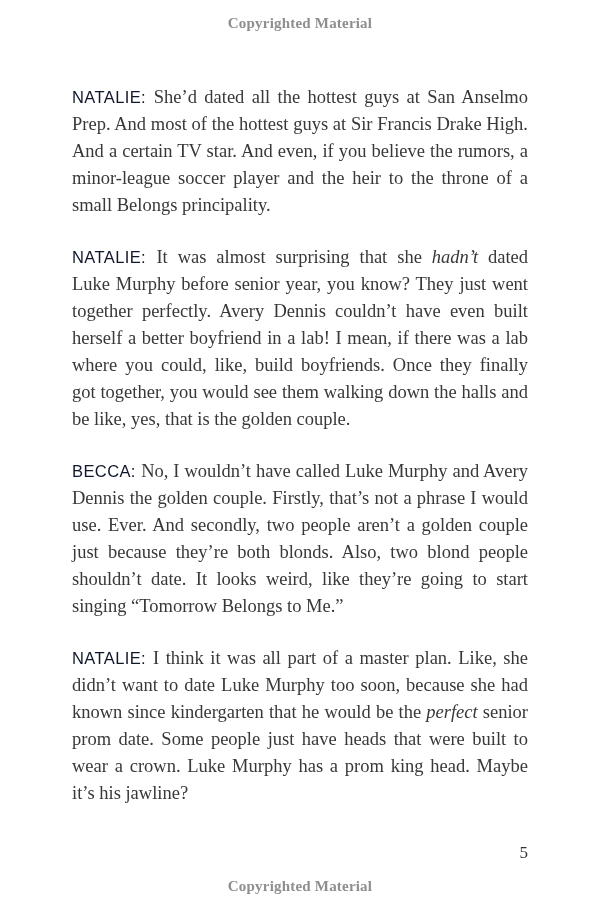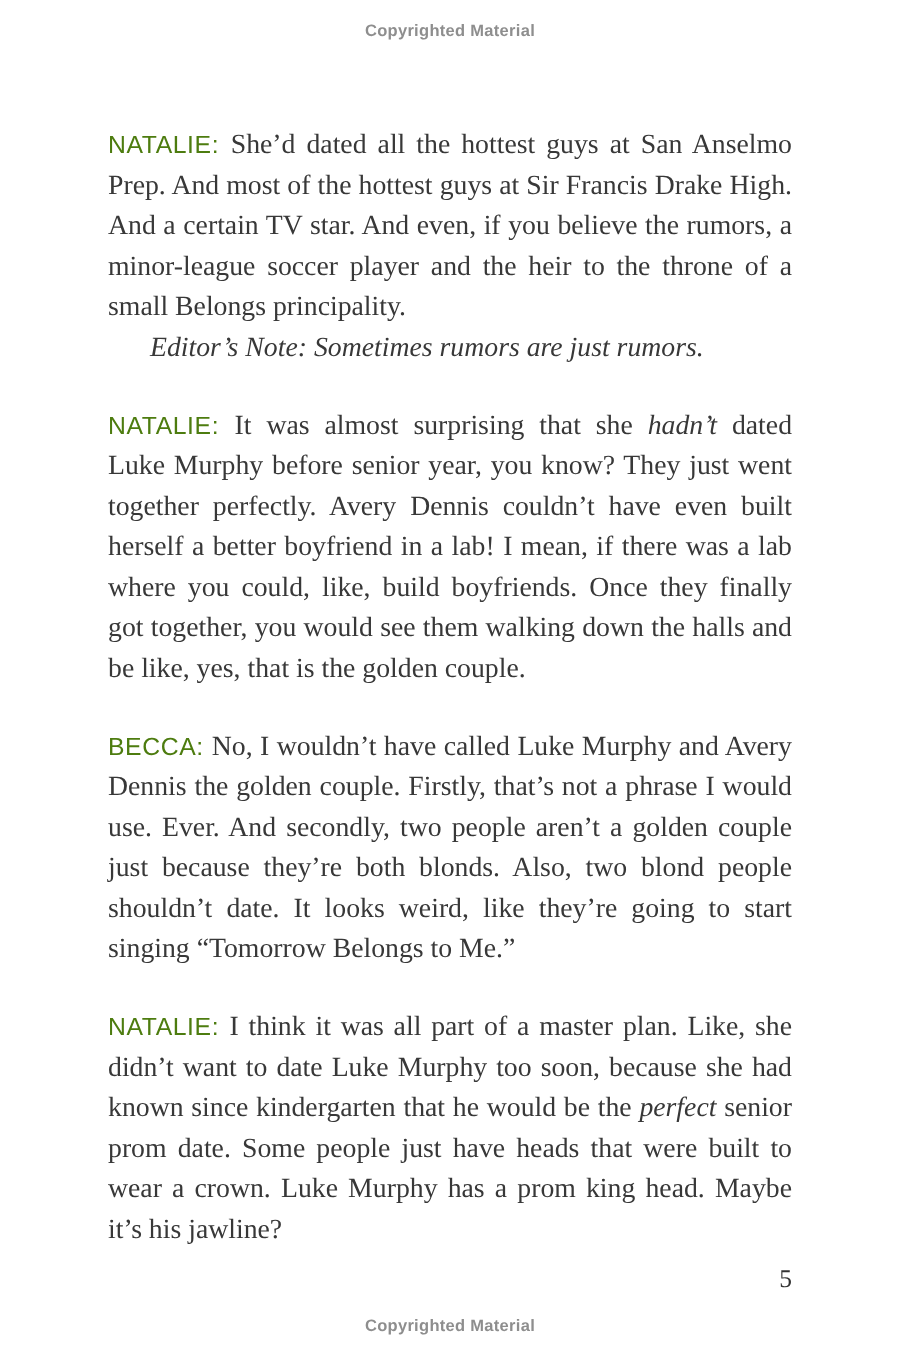--- a/index.html
+++ b/index.html
@@ -12,22 +12,22 @@
     background: #ffffff;
     position: relative;
     overflow: hidden;
     font-family: "Liberation Serif", serif;
   }
   .copyright-banner {
     position: absolute;
     left: 0;
     width: 100%;
     text-align: center;
-    font-family: Liberation Sans, sans-serif;
-    font-size: 11px;
+    font-family: Liberation Serif, serif;
+    font-size: 15px;
     font-weight: bold;
     color: #8e8e8e;
     letter-spacing: 0.2px;
   }
   .copyright-banner.top { top: 15px; }
   .copyright-banner.bottom { top: 878px; }
 
   .text-block {
     position: absolute;
     left: 72px;
@@ -47,41 +47,40 @@
   .text-block p.editor-note {
     margin-top: 0;
     text-indent: 28px;
     font-style: italic;
     text-align: left;
   }
   .speaker {
     font-family: "Liberation Sans", sans-serif;
     font-size: 16.5px;
     letter-spacing: 0.4px;
-    color: #4d7c0f;
+    color: #0f172a;
   }
   .seg-italic { font-style: italic; }
 
   .page-number {
     position: absolute;
     right: 72px;
     top: 843px;
     font-family: "Liberation Serif", serif;
     font-size: 17px;
     color: #333333;
   }
 </style>
 </head>
 <body>
 
 <div class="copyright-banner top">Copyrighted Material</div>
 
 <div class="text-block">
     <p><span class="speaker">NATALIE: </span><span class="seg-normal">She’d dated all the hottest guys at San Anselmo Prep. And most of the hottest guys at Sir Francis Drake High. And a certain TV star. And even, if you believe the rumors, a minor-league soccer player and the heir to the throne of a small Belongs principality.</span></p>
-    <p class="editor-note"><span class="seg-italic">Editor’s Note: Sometimes rumors are just rumors.</span></p>
     <p><span class="speaker">NATALIE: </span><span class="seg-normal">It was almost surprising that she </span><span class="seg-italic">hadn’t</span><span class="seg-normal"> dated Luke Murphy before senior year, you know? They just went together perfectly. Avery Dennis couldn’t have even built herself a better boyfriend in a lab! I mean, if there was a lab where you could, like, build boyfriends. Once they finally got together, you would see them walking down the halls and be like, yes, that is the golden couple.</span></p>
     <p><span class="speaker">BECCA: </span><span class="seg-normal">No, I wouldn’t have called Luke Murphy and Avery Dennis the golden couple. Firstly, that’s not a phrase I would use. Ever. And secondly, two people aren’t a golden couple just because they’re both blonds. Also, two blond people shouldn’t date. It looks weird, like they’re going to start singing “Tomorrow Belongs to Me.”</span></p>
     <p><span class="speaker">NATALIE: </span><span class="seg-normal">I think it was all part of a master plan. Like, she didn’t want to date Luke Murphy too soon, because she had known since kindergarten that he would be the </span><span class="seg-italic">perfect</span><span class="seg-normal"> senior prom date. Some people just have heads that were built to wear a crown. Luke Murphy has a prom king head. Maybe it’s his jawline?</span></p>
   </div>
 
 <div class="page-number">5</div>
 
 <div class="copyright-banner bottom">Copyrighted Material</div>
 
 </body></html>

